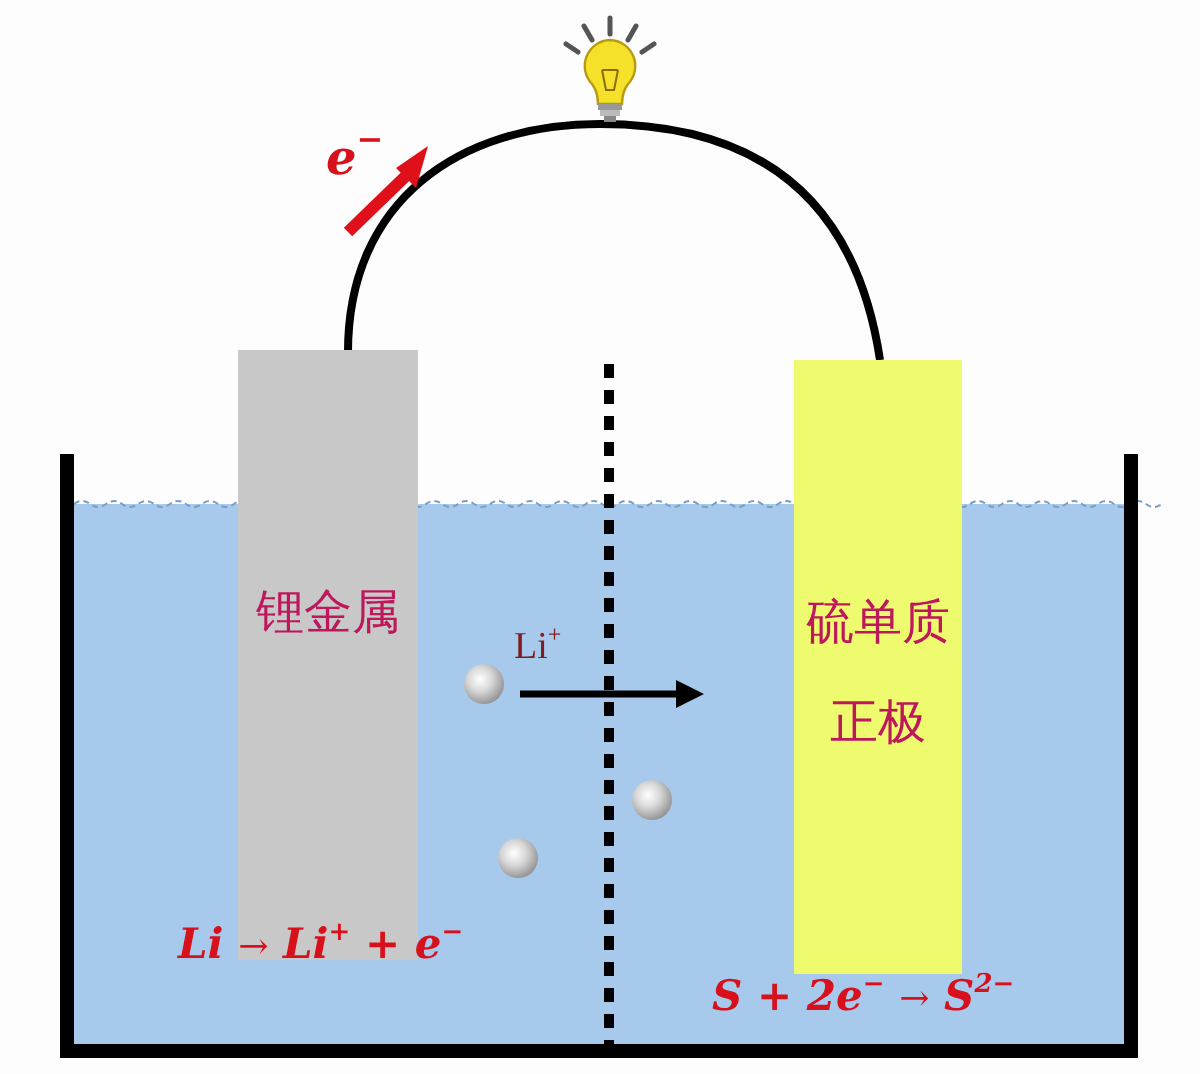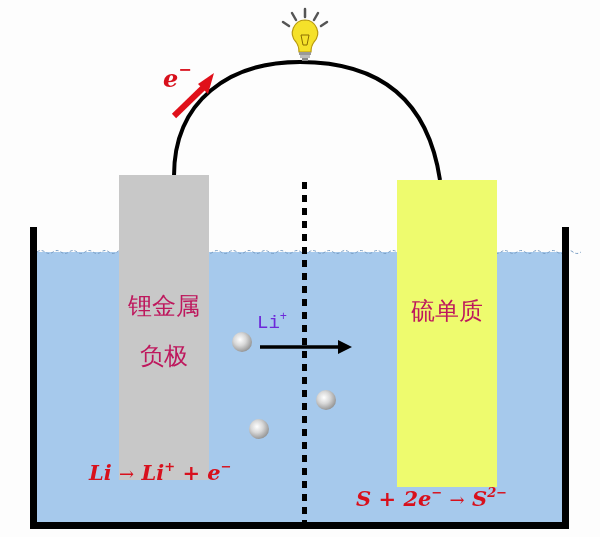--- a/index.html
+++ b/index.html
@@ -3,27 +3,27 @@
   <meta charset="utf-8">
   <style>
     html, body { margin:0; padding:0; background:#fdfdfd; }
     body { width:600px; height:537px; position:relative; overflow:hidden; font-family:"DejaVu Serif", serif; }
     .abs { position:absolute; }
     #water { left:36px; top:252px; width:526px; height:270px; background:#a6c9ec; }
     #wall-left { left:30px; top:227px; width:7px; height:301px; background:#000; }
     #wall-right { left:562px; top:227px; width:7px; height:301px; background:#000; }
     #wall-bottom { left:30px; top:522px; width:539px; height:7px; background:#000; }
     #anode { left:119px; top:175px; width:90px; height:305px; background:#c8c8c8; }
-    #cathode { left:397px; top:180px; width:100px; height:307px; background:#eefb6e; }
+    #cathode { left:397px; top:180px; width:84px; height:307px; background:#eefb6e; }
     .elabel { width:100%; text-align:center; font-family:"DejaVu Sans", sans-serif; font-size:24px; color:#be185d; line-height:1; }
     #separator { left:302px; top:182px; width:5px; height:340px;
       background: repeating-linear-gradient(to bottom, #000 0 7px, transparent 7px 13px); }
     .eq { font-family:"DejaVu Serif", serif; font-style:italic; font-weight:bold; color:#d8101c; font-size:21px; white-space:nowrap; }
     .sup { font-size:13px; vertical-align:9px; }
-    #li-label { left:257px; top:310px; font-family:Liberation Mono, monospace; font-size:19px; color:#6d28d9; }
+    #li-label { left:257px; top:310px; font-family:Liberation Serif, serif; font-size:19px; color:#7f1d1d; }
     .ion { width:20px; height:20px; border-radius:50%;
       background: radial-gradient(circle at 40% 38%, #ffffff 0%, #d8d8d8 35%, #8a8a8a 80%, #6a6a6a 100%); }
     #electron-label { left:163px; top:60px; }
     svg { position:absolute; left:0; top:0; }
   </style>
 </head>
 <body>
 
 <div id="canvas">
   <div class="abs" id="water"></div>
@@ -56,25 +56,25 @@
     </g>
 
     <g>
       <line x1="260" y1="347" x2="340" y2="347" stroke="#000" stroke-width="3.5"></line>
       <polygon points="352,347 338,340 338,354" fill="#000"></polygon>
     </g>
   </svg>
 
   <div class="abs" id="anode">
     <div class="elabel abs" style="top:119px">锂金属</div>
-    <div class="elabel abs" style="top:169px">负极</div>
   </div>
 
   <div class="abs" id="cathode">
     <div class="elabel abs" style="top:119px">硫单质</div>
+    <div class="elabel abs" style="top:169px">正极</div>
   </div>
 
   <div class="abs" id="separator"></div>
 
   <div class="abs" id="li-label"><span>Li</span><span class="sup" style="font-size:12px;vertical-align:8px">+</span></div>
 
   <div class="abs ion" style="left:232px;top:332px"></div>
   <div class="abs ion" style="left:249px;top:419px"></div>
   <div class="abs ion" style="left:316px;top:390px"></div>
 

